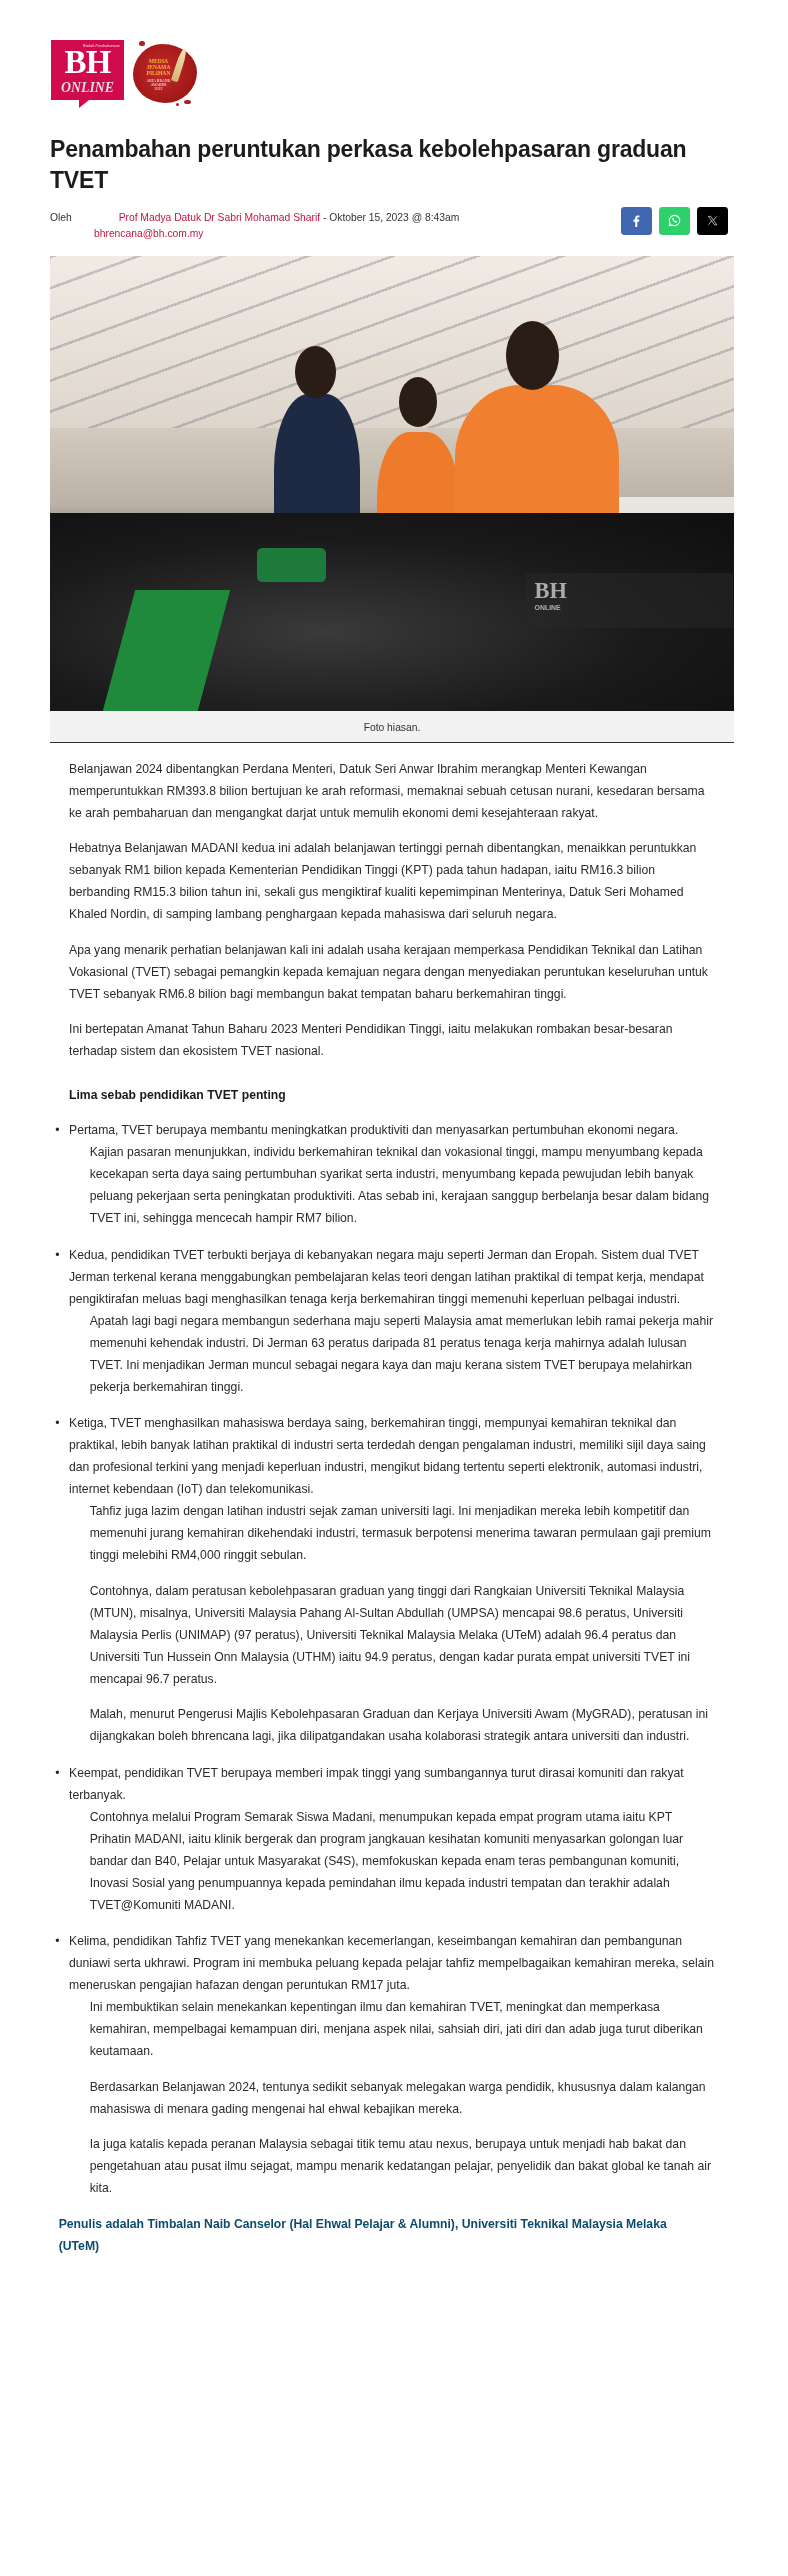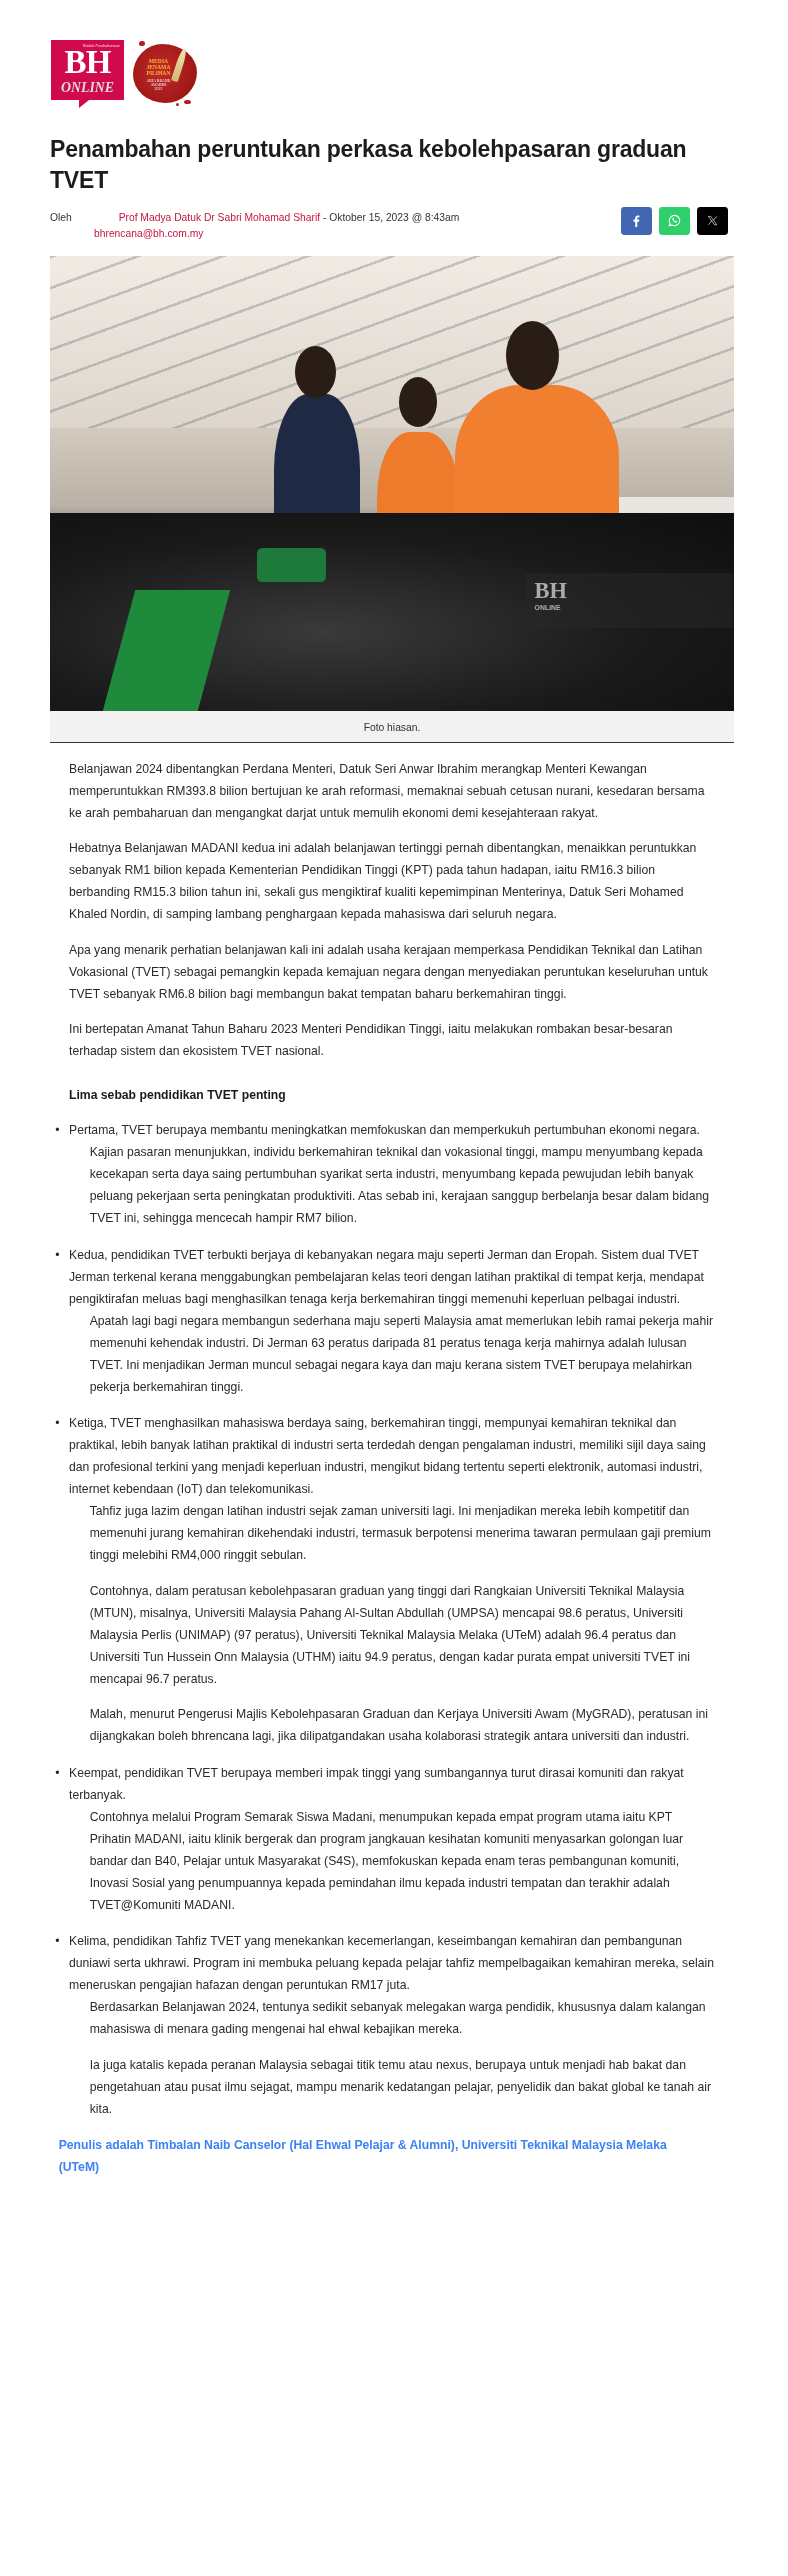--- a/index.html
+++ b/index.html
@@ -88,21 +88,21 @@
   .article { position: absolute; left: 69px; top: 758px; width: 646px; font-size: 12.2px; line-height: 22px; color: #2b2b2b; }
   .article p { margin-bottom: 13.3px; }
   .article h3 { font-size: 12.2px; font-weight: bold; color: #1a1a1a; margin: 22.4px 0 13px 0; line-height: 22px; }
   .article .lead { margin-bottom: 38px; }
   .article ul { list-style: none; margin-left: -19px; width: 667px; }
   .article li { position: relative; padding-left: 19px; margin-bottom: 14.6px; }
   .article li::before { content: "\2022"; position: absolute; left: 5.2px; top: 0; color: #2b2b2b; }
   .article li .sub { padding-left: 20.7px; width: 647px; }
   .article li .sub p { margin-bottom: 13.3px; }
   .article li .sub p:last-child { margin-bottom: 0; }
-  .article .author-note { font-weight: bold; color: #3b82f6; margin-left: -10.3px; width: 637px; margin-top: 12px; }
+  .article .author-note { font-weight: bold; color: #0c4a6e; margin-left: -10.3px; width: 637px; margin-top: 12px; }
 </style>
 </head>
 <body>
 
 <div class="logo-row">
   <div class="bh-logo">
     <span class="tag">Wadah Pembaharuan</span>
     <span class="bh">BH</span>
     <span class="online">ONLINE</span>
     <span class="tail"></span>
@@ -176,21 +176,21 @@
 <div class="article">
   <p>Belanjawan 2024 dibentangkan Perdana Menteri, Datuk Seri Anwar Ibrahim merangkap Menteri Kewangan memperuntukkan RM393.8 bilion bertujuan ke arah reformasi, memaknai sebuah cetusan nurani, kesedaran bersama ke arah pembaharuan dan mengangkat darjat untuk memulih ekonomi demi kesejahteraan rakyat.</p>
   <p>Hebatnya Belanjawan MADANI kedua ini adalah belanjawan tertinggi pernah dibentangkan, menaikkan peruntukkan sebanyak RM1 bilion kepada Kementerian Pendidikan Tinggi (KPT) pada tahun hadapan, iaitu RM16.3 bilion berbanding RM15.3 bilion tahun ini, sekali gus mengiktiraf kualiti kepemimpinan Menterinya, Datuk Seri Mohamed Khaled Nordin, di samping lambang penghargaan kepada mahasiswa dari seluruh negara.</p>
   <p>Apa yang menarik perhatian belanjawan kali ini adalah usaha kerajaan memperkasa Pendidikan Teknikal dan Latihan Vokasional (TVET) sebagai pemangkin kepada kemajuan negara dengan menyediakan peruntukan keseluruhan untuk TVET sebanyak RM6.8 bilion bagi membangun bakat tempatan baharu berkemahiran tinggi.</p>
   <p>Ini bertepatan Amanat Tahun Baharu 2023 Menteri Pendidikan Tinggi, iaitu melakukan rombakan besar-besaran terhadap sistem dan ekosistem TVET nasional.</p>
 
   <h3>Lima sebab pendidikan TVET penting</h3>
 
   <ul>
     <li>
-      <div>Pertama, TVET berupaya membantu meningkatkan memfokuskan dan memperkukuh pertumbuhan ekonomi negara.</div>
+      <div>Pertama, TVET berupaya membantu meningkatkan produktiviti dan menyasarkan pertumbuhan ekonomi negara.</div>
       <div class="sub">
         <p>Kajian pasaran menunjukkan, individu berkemahiran teknikal dan vokasional tinggi, mampu menyumbang kepada kecekapan serta daya saing pertumbuhan syarikat serta industri, menyumbang kepada pewujudan lebih banyak peluang pekerjaan serta peningkatan produktiviti. Atas sebab ini, kerajaan sanggup berbelanja besar dalam bidang TVET ini, sehingga mencecah hampir RM7 bilion.</p>
       </div>
     </li>
     <li>
       <div>Kedua, pendidikan TVET terbukti berjaya di kebanyakan negara maju seperti Jerman dan Eropah. Sistem dual TVET Jerman terkenal kerana menggabungkan pembelajaran kelas teori dengan latihan praktikal di tempat kerja, mendapat pengiktirafan meluas bagi menghasilkan tenaga kerja berkemahiran tinggi memenuhi keperluan pelbagai industri.</div>
       <div class="sub">
         <p>Apatah lagi bagi negara membangun sederhana maju seperti Malaysia amat memerlukan lebih ramai pekerja mahir memenuhi kehendak industri. Di Jerman 63 peratus daripada 81 peratus tenaga kerja mahirnya adalah lulusan TVET. Ini menjadikan Jerman muncul sebagai negara kaya dan maju kerana sistem TVET berupaya melahirkan pekerja berkemahiran tinggi.</p>
       </div>
     </li>
@@ -204,20 +204,21 @@
     </li>
     <li>
       <div>Keempat, pendidikan TVET berupaya memberi impak tinggi yang sumbangannya turut dirasai komuniti dan rakyat terbanyak.</div>
       <div class="sub">
         <p>Contohnya melalui Program Semarak Siswa Madani, menumpukan kepada empat program utama iaitu KPT Prihatin MADANI, iaitu klinik bergerak dan program jangkauan kesihatan komuniti menyasarkan golongan luar bandar dan B40, Pelajar untuk Masyarakat (S4S), memfokuskan kepada enam teras pembangunan komuniti, Inovasi Sosial yang penumpuannya kepada pemindahan ilmu kepada industri tempatan dan terakhir adalah TVET@Komuniti MADANI.</p>
       </div>
     </li>
     <li>
       <div>Kelima, pendidikan Tahfiz TVET yang menekankan kecemerlangan, keseimbangan kemahiran dan pembangunan duniawi serta ukhrawi. Program ini membuka peluang kepada pelajar tahfiz mempelbagaikan kemahiran mereka, selain meneruskan pengajian hafazan dengan peruntukan RM17 juta.</div>
       <div class="sub">
+        <p>Ini membuktikan selain menekankan kepentingan ilmu dan kemahiran TVET, meningkat dan memperkasa kemahiran, mempelbagai kemampuan diri, menjana aspek nilai, sahsiah diri, jati diri dan adab juga turut diberikan keutamaan.</p>
         <p>Berdasarkan Belanjawan 2024, tentunya sedikit sebanyak melegakan warga pendidik, khususnya dalam kalangan mahasiswa di menara gading mengenai hal ehwal kebajikan mereka.</p>
         <p>Ia juga katalis kepada peranan Malaysia sebagai titik temu atau nexus, berupaya untuk menjadi hab bakat dan pengetahuan atau pusat ilmu sejagat, mampu menarik kedatangan pelajar, penyelidik dan bakat global ke tanah air kita.</p>
       </div>
     </li>
   </ul>
 
   <p class="author-note">Penulis adalah Timbalan Naib Canselor (Hal Ehwal Pelajar &amp; Alumni), Universiti Teknikal Malaysia Melaka (UTeM)</p>
 </div>
 
 

